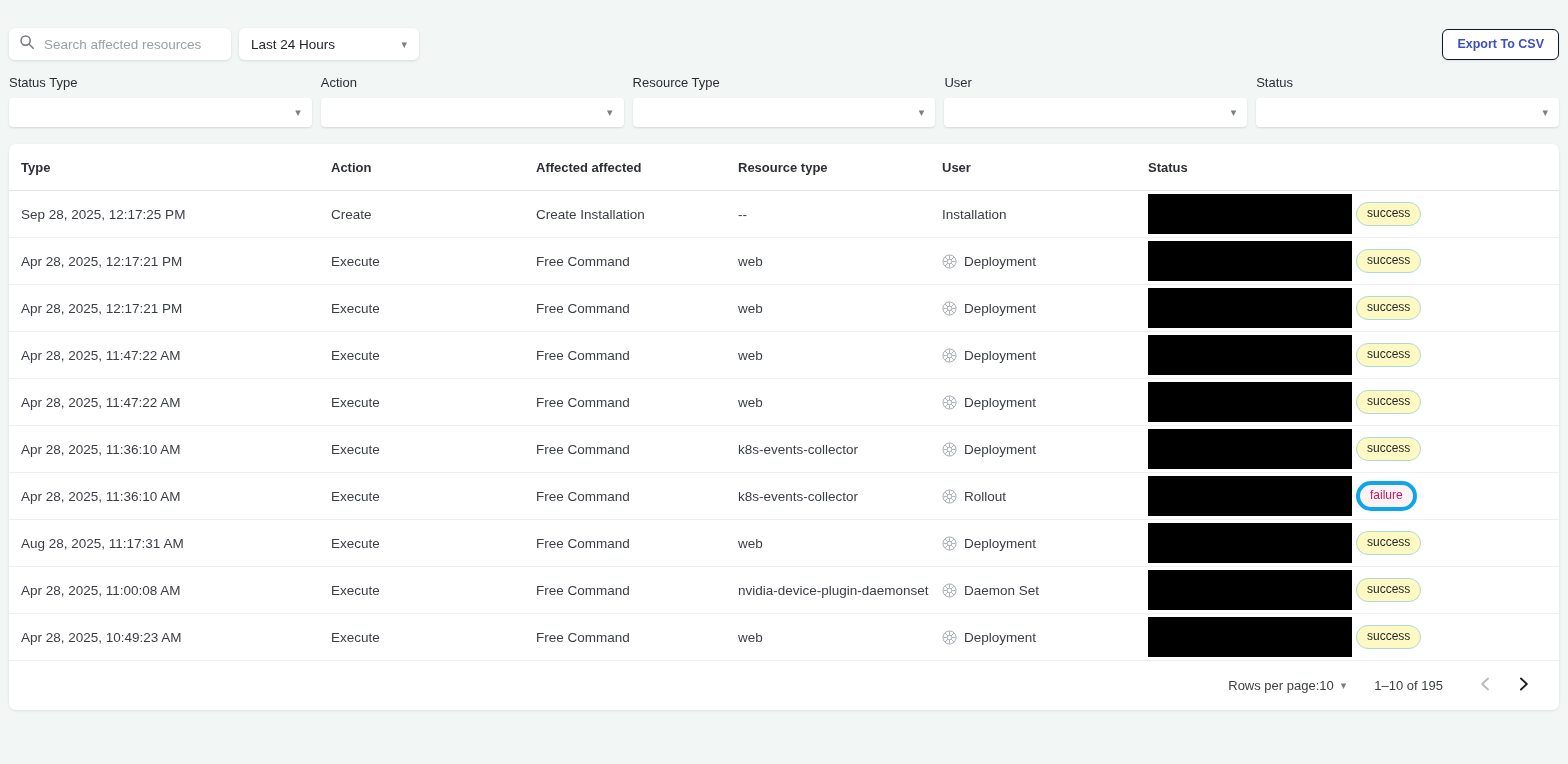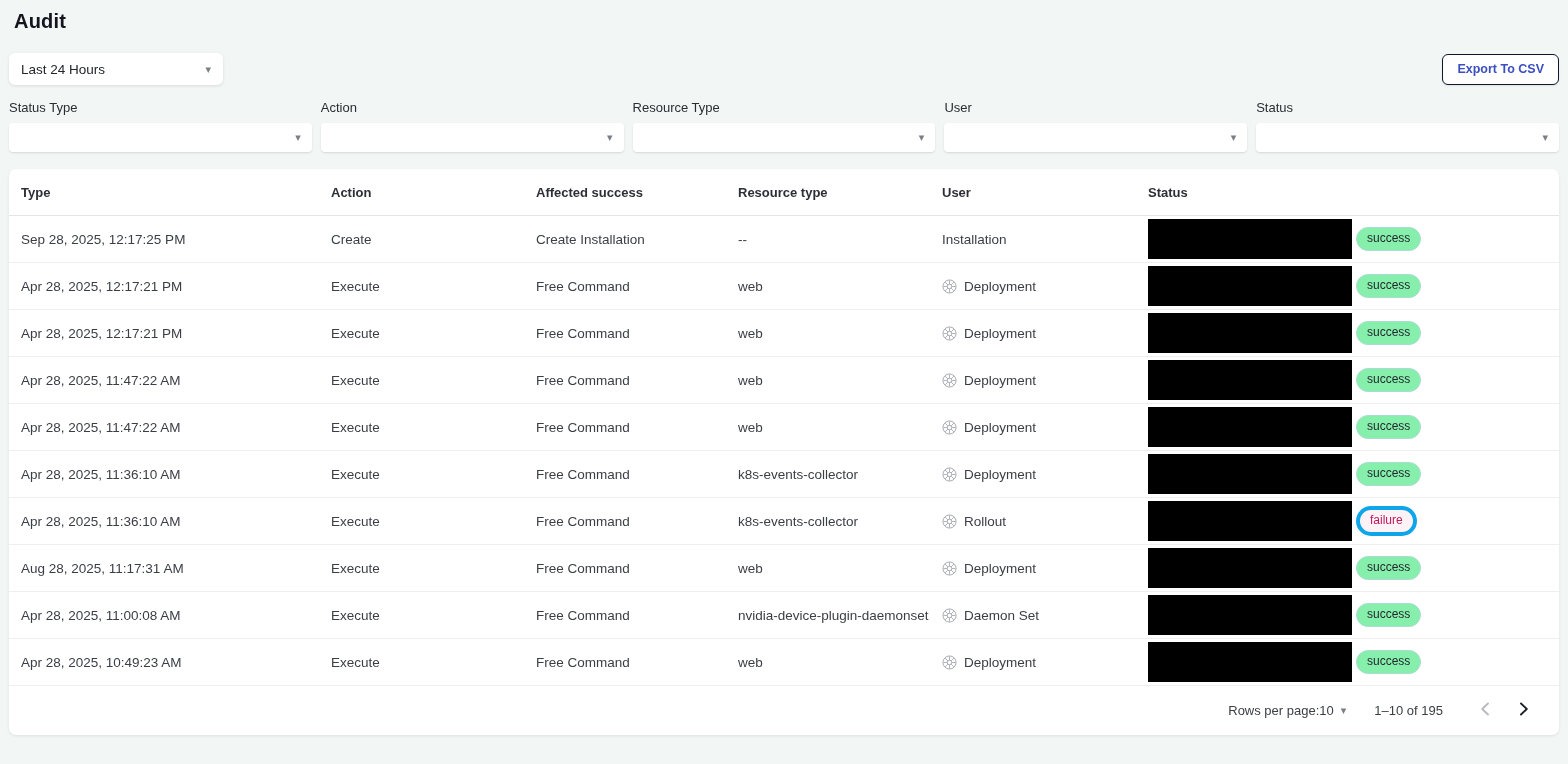--- a/index.html
+++ b/index.html
@@ -30,21 +30,21 @@
     padding: 0 10px;
   }
   .search-box input {
     border: none; outline: none; width: 100%;
     font-family: "Liberation Sans", sans-serif;
     font-size: 13.5px; color: #333;
     background: transparent;
   }
   .search-box input::placeholder { color: #9aa0a6; }
   .time-select {
-    width: 214px; height: 32px;
+    width: 180px; height: 32px;
     background: #fff; border-radius: 6px;
     box-shadow: 0 1px 3px rgba(40,50,60,.13);
     display: flex; align-items: center; justify-content: space-between;
     padding: 0 12px;
     font-size: 13.5px; color: #22252b;
     cursor: pointer;
   }
   .caret { color: #797f86; font-size: 11px; line-height: 1; }
   .export-btn {
     margin-left: auto;
@@ -111,21 +111,21 @@
   .cell-user { align-self: stretch; display: flex; align-items: center; }
   .redacted { width: 204px; height: 40px; background: #000; }
 
   .badge {
     display: inline-block;
     border-radius: 999px;
     padding: 3px 10px 4px;
     font-size: 12px;
     line-height: 1.2;
   }
-  .badge.success { background: #86efac; border: 1px solid #abdcd3; color: #24292f; }
+  .badge.success { background: #fef9c3; border: 1px solid #abdcd3; color: #24292f; }
   .badge.failure { background: #fdf3f6; border: 4px solid #0ea5e9; color: #c2185b; }
 
   
   .tfoot {
     height: 49px;
     display: flex; align-items: center; justify-content: flex-end;
     padding-right: 22px;
     gap: 28px;
     font-size: 13px; color: #3c4043;
   }
@@ -137,23 +137,31 @@
     background: transparent; border: none; cursor: pointer;
     display: flex; align-items: center; justify-content: center;
     padding: 0;
   }
 </style>
 </head>
 <body>
 
 <div class="page">
 
-  <h1 class="title">Audit</h1>
 
   <div class="toolbar">
+    <div class="search-box">
+      <span class="icon">
+        <svg width="16" height="16" viewBox="0 0 16 16">
+            <circle cx="6.6" cy="6.6" r="4.6" fill="none" stroke="#76797e" stroke-width="1.5"></circle>
+            <line x1="10.2" y1="10.2" x2="14.2" y2="14.2" stroke="#76797e" stroke-width="1.5" stroke-linecap="round"></line>
+          </svg>
+      </span>
+      <input placeholder="Search affected resources" style="">
+    </div>
     <div class="time-select">
       <span>Last 24 Hours</span>
       <span class="caret">▾</span>
     </div>
     <button class="export-btn">Export To CSV</button>
   </div>
 
   <div class="filters">
     <div class="filter">
       <div class="filter-label">Status Type</div>
@@ -184,21 +192,21 @@
       <div class="filter-select">
           <span class="caret">▾</span>
         </div>
     </div>
   </div>
 
   <div class="table-card">
     <div class="tr thead">
       <div class="th">Type</div>
       <div class="th">Action</div>
-      <div class="th">Affected success</div>
+      <div class="th">Affected affected</div>
       <div class="th">Resource type</div>
       <div class="th">User</div>
       <div class="th">Status</div>
     </div>
 
     <div>
   <div class="tr row">
     <div class="td">Sep 28, 2025, 12:17:25 PM</div>
     <div class="td">Create</div>
     <div class="td">Create Installation</div>

